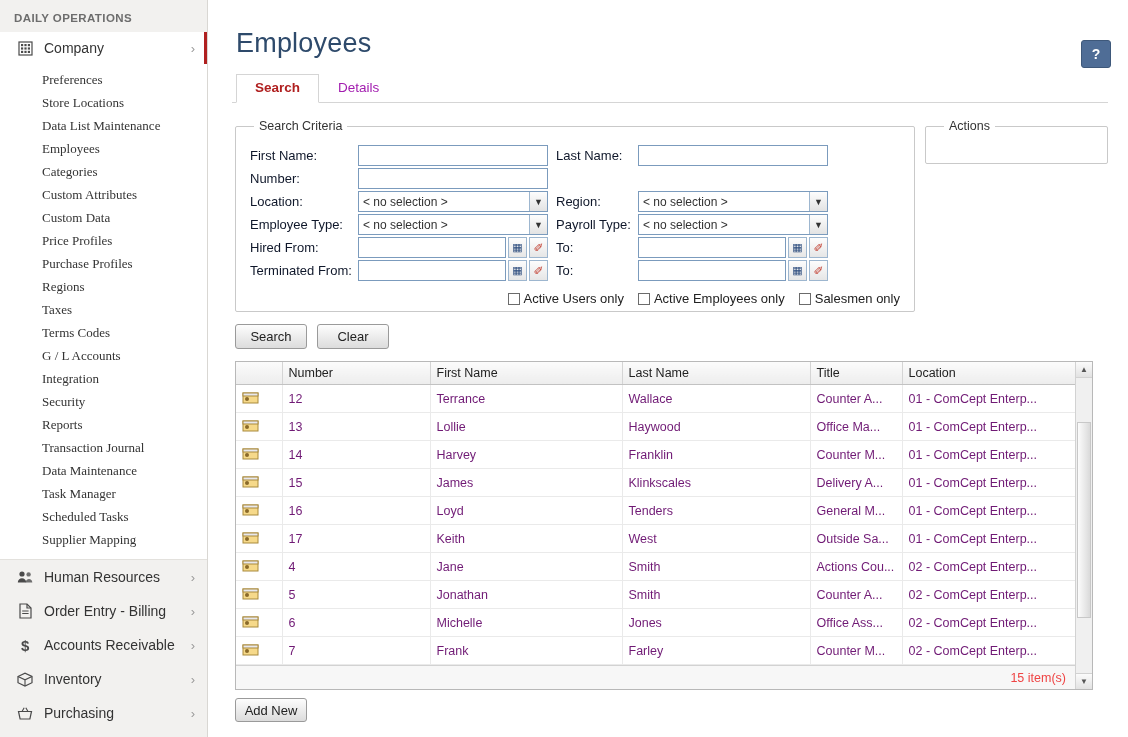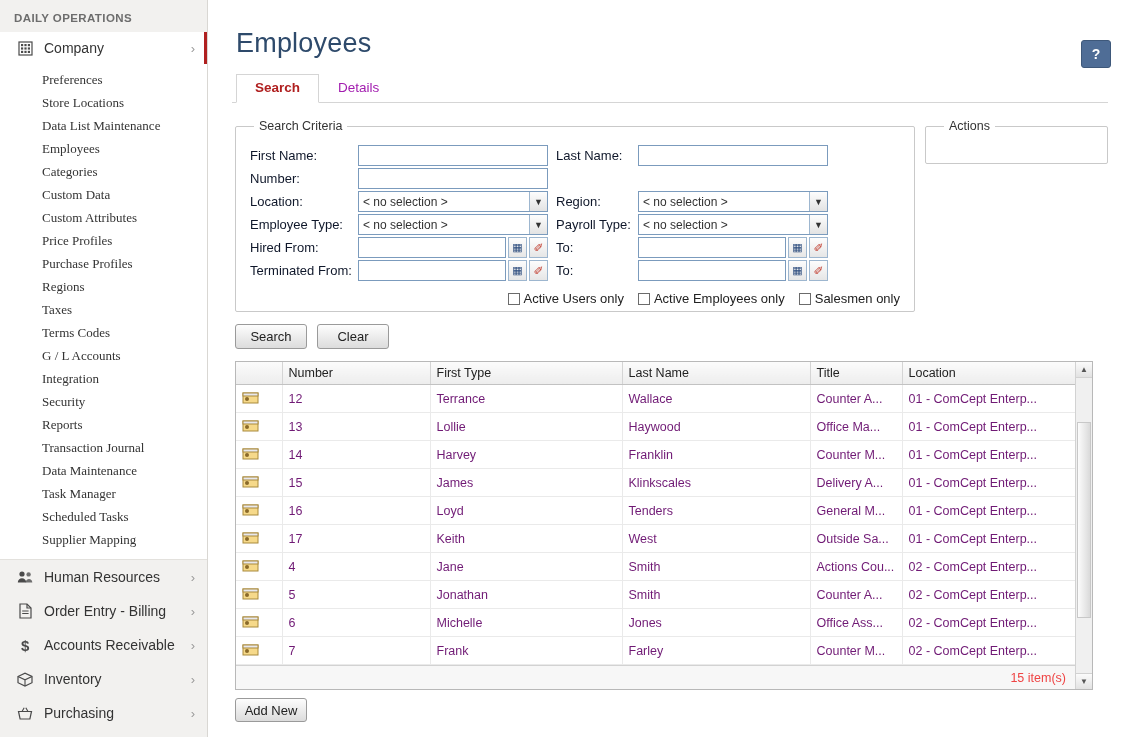--- a/index.html
+++ b/index.html
@@ -351,22 +351,22 @@
       <span class="chev">›</span>
       <span class="active-bar"></span>
     </div>
 
     <div class="sub-list">
       <div class="sub-item">Preferences</div>
       <div class="sub-item">Store Locations</div>
       <div class="sub-item">Data List Maintenance</div>
       <div class="sub-item">Employees</div>
       <div class="sub-item">Categories</div>
+      <div class="sub-item">Custom Attributes</div>
       <div class="sub-item">Custom Data</div>
-      <div class="sub-item">Custom Attributes</div>
       <div class="sub-item">Price Profiles</div>
       <div class="sub-item">Purchase Profiles</div>
       <div class="sub-item">Regions</div>
       <div class="sub-item">Taxes</div>
       <div class="sub-item">Terms Codes</div>
       <div class="sub-item">G / L Accounts</div>
       <div class="sub-item">Integration</div>
       <div class="sub-item">Security</div>
       <div class="sub-item">Reports</div>
       <div class="sub-item">Transaction Journal</div>
@@ -574,21 +574,21 @@
             <col class="col-num">
             <col class="col-first">
           <col class="col-last">
             <col class="col-title">
             <col class="col-loc">
         </colgroup>
         <thead>
           <tr>
             <th></th>
             <th>Number</th>
-            <th>First Type</th>
+            <th>First Name</th>
             <th>Last Name</th>
             <th>Title</th>
             <th>Location</th>
           </tr>
         </thead>
         <tbody>
           <tr>
             <td><span class="row-ico"><svg width="17" height="14" viewBox="0 0 17 14">
                     <rect x="1" y="3" width="15" height="10" fill="#f6d98a" stroke="#a98a3c"></rect>
                     <rect x="1" y="3" width="15" height="3" fill="#e8e8ee" stroke="#a98a3c"></rect>

